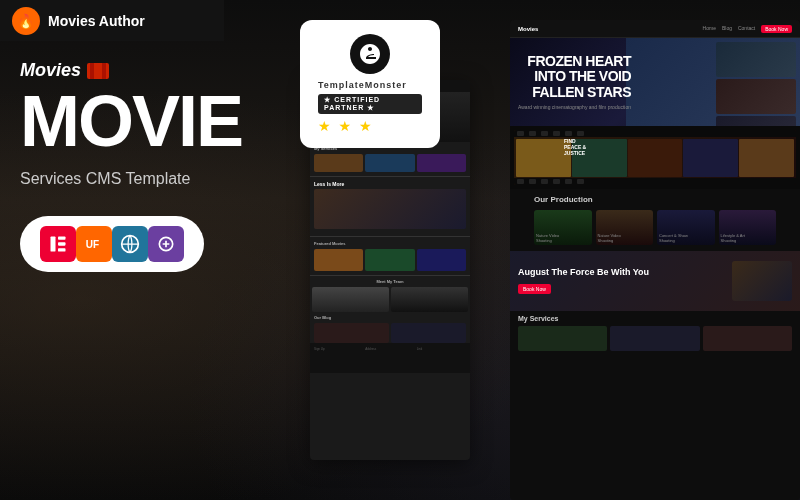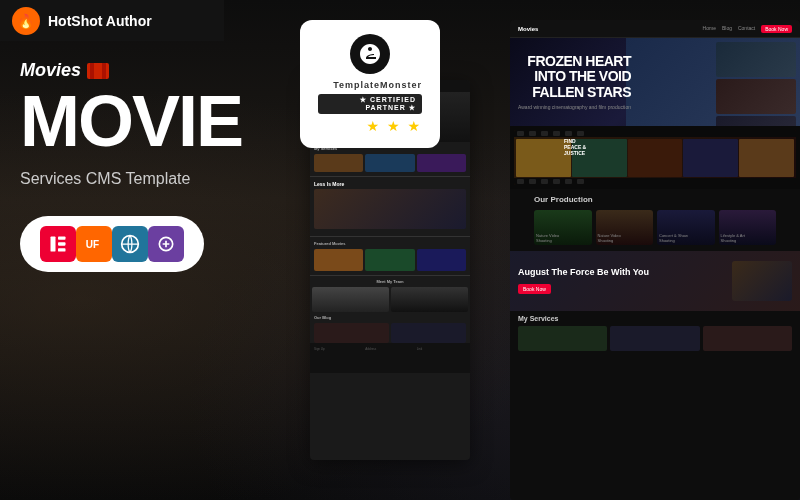--- a/index.html
+++ b/index.html
@@ -132,21 +132,21 @@
     .plugin-uf { background: #f60; }
     .plugin-wp { background: #21759b; }
     .plugin-quix { background: #6b3fa0; }
 
     
     .center-badge {
       position: absolute;
       top: 20px;
       left: 300px;
       z-index: 20;
-      text-align: right;
+      text-align: left;
       background: white;
       border-radius: 12px;
       padding: 14px 18px;
       width: 140px;
     }
     .badge-logo {
       width: 40px; height: 40px;
       background: #111;
       border-radius: 50%;
       margin: 0 auto 6px;
@@ -369,21 +369,21 @@
     .right-service-card { height: 25px; background: #1a1a1a; border-radius: 2px; }
   </style>
 </head>
 <body>
 
 <div class="bg-overlay"></div>
 <div class="bg-scene"></div>
 
 <div class="header">
   <div class="logo-icon">🔥</div>
-  <span class="logo-text">HotShot Author</span>
+  <span class="logo-text">Movies Author</span>
 </div>
 
 <div class="left-content">
   <div class="movies-label">
     <span class="movies-text">Movies</span>
     <div class="film-icon"></div>
   </div>
   <div class="main-title">MOVIE</div>
   <div class="subtitle">Services CMS Template</div>
   <div class="plugins-bar">

